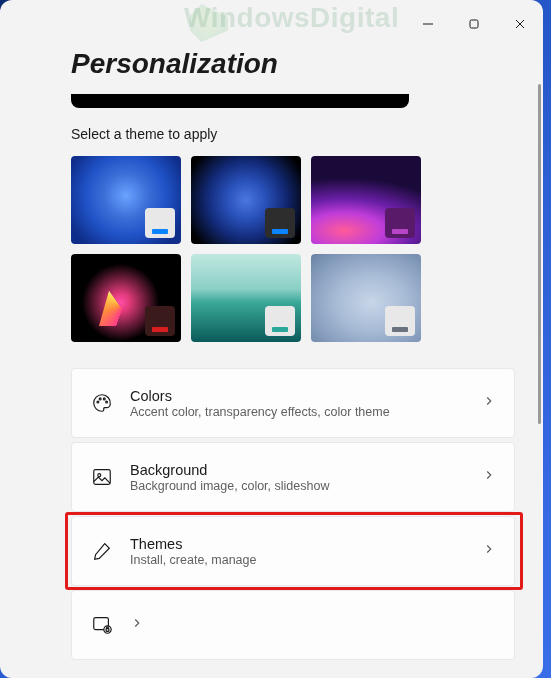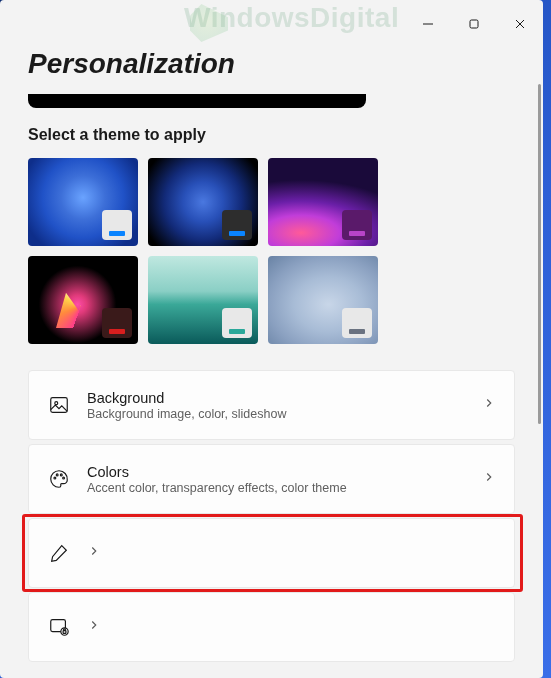--- a/index.html
+++ b/index.html
@@ -8,22 +8,23 @@
       background: linear-gradient(135deg, #0a2a6e 0%, #1e4db8 30%, #2d5fd6 60%, #3a6ee8 100%);
       width: 551px;
       height: 678px;
       overflow: hidden;
       position: relative;
     }
     .window {
       position: absolute;
       top: 0; left: 0; right: 8px; bottom: 0;
       background: #f3f3f3;
-      border-radius: 4px;
+      border-radius: 12px;
       overflow: hidden;
+      padding-left: 43px;
     }
     .titlebar {
       height: 48px;
       display: flex;
       justify-content: flex-end;
       align-items: center;
       padding-right: 0;
     }
     .tb-btn {
       width: 46px; height: 36px;
@@ -45,22 +46,22 @@
       font-style: italic;
     }
     .dark-bar {
       height: 14px;
       width: 338px;
       background: #000;
       border-radius: 0 0 8px 8px;
       margin-bottom: 18px;
     }
     .section-label {
-      font-size: 16px;
-      font-weight: 700;
+      font-size: 14px;
+      font-weight: 400;
       color: #1a1a1a;
       margin-bottom: 14px;
     }
     .themes-grid {
       display: grid;
       grid-template-columns: repeat(3, 110px);
       gap: 10px;
       margin-bottom: 26px;
     }
     .theme-tile {
@@ -206,63 +207,67 @@
             <div class="theme-accent"></div>
           </div>
       </div>
     </div>
 
     <div class="settings-list">
 
       <div class="settings-item">
         <div class="si-icon">
           <svg width="22" height="22" viewBox="0 0 24 24" fill="none" stroke="currentColor" stroke-width="1.3">
-              <rect x="3" y="4" width="18" height="16" rx="2"></rect>
-              <circle cx="9" cy="10" r="1.6"></circle>
-              <path d="M3 17l5-5 4 4 3-3 6 6"></path>
-            </svg>
-        </div>
-        <div class="si-text">
-          <div class="si-title">Background</div>
-          <div class="si-sub">Background image, color, slideshow</div>
-        </div>
-        <div class="si-chevron">
-          <svg width="14" height="14" viewBox="0 0 24 24" fill="none" stroke="currentColor" stroke-width="2">
-              <polyline points="9 6 15 12 9 18"></polyline>
-            </svg>
-        </div>
-      </div>
-
-      <div class="settings-item">
-        <div class="si-icon">
-          <svg width="22" height="22" viewBox="0 0 24 24" fill="none" stroke="currentColor" stroke-width="1.3">
               <path d="M12 3a9 9 0 1 0 0 18c1.5 0 2-1 2-2s-.5-2 1-2h2a4 4 0 0 0 4-4 9 9 0 0 0-9-10z"></path>
               <circle cx="7.5" cy="11" r="1"></circle>
               <circle cx="10" cy="7.5" r="1"></circle>
               <circle cx="14.5" cy="7.5" r="1"></circle>
               <circle cx="17" cy="11" r="1"></circle>
             </svg>
         </div>
         <div class="si-text">
           <div class="si-title">Colors</div>
           <div class="si-sub">Accent color, transparency effects, color theme</div>
+        </div>
+        <div class="si-chevron">
+          <svg width="14" height="14" viewBox="0 0 24 24" fill="none" stroke="currentColor" stroke-width="2">
+              <polyline points="9 6 15 12 9 18"></polyline>
+            </svg>
+        </div>
+      </div>
+
+      <div class="settings-item">
+        <div class="si-icon">
+          <svg width="22" height="22" viewBox="0 0 24 24" fill="none" stroke="currentColor" stroke-width="1.3">
+              <rect x="3" y="4" width="18" height="16" rx="2"></rect>
+              <circle cx="9" cy="10" r="1.6"></circle>
+              <path d="M3 17l5-5 4 4 3-3 6 6"></path>
+            </svg>
+        </div>
+        <div class="si-text">
+          <div class="si-title">Background</div>
+          <div class="si-sub">Background image, color, slideshow</div>
         </div>
         <div class="si-chevron">
           <svg width="14" height="14" viewBox="0 0 24 24" fill="none" stroke="currentColor" stroke-width="2">
               <polyline points="9 6 15 12 9 18"></polyline>
             </svg>
         </div>
       </div>
 
       <div style="position:relative">
         <div class="settings-item">
           <div class="si-icon">
             <svg width="22" height="22" viewBox="0 0 24 24" fill="none" stroke="currentColor" stroke-width="1.3">
                 <path d="M15 4l5 5L9 20l-5 1 1-5L15 4z"></path>
               </svg>
+          </div>
+          <div class="si-text">
+            <div class="si-title">Themes</div>
+            <div class="si-sub">Install, create, manage</div>
           </div>
           <div class="si-chevron">
             <svg width="14" height="14" viewBox="0 0 24 24" fill="none" stroke="currentColor" stroke-width="2">
                 <polyline points="9 6 15 12 9 18"></polyline>
               </svg>
           </div>
         </div>
         <div class="highlight-box" style="top:-4px;left:-6px;right:-8px;bottom:-4px"></div>
       </div>
 

